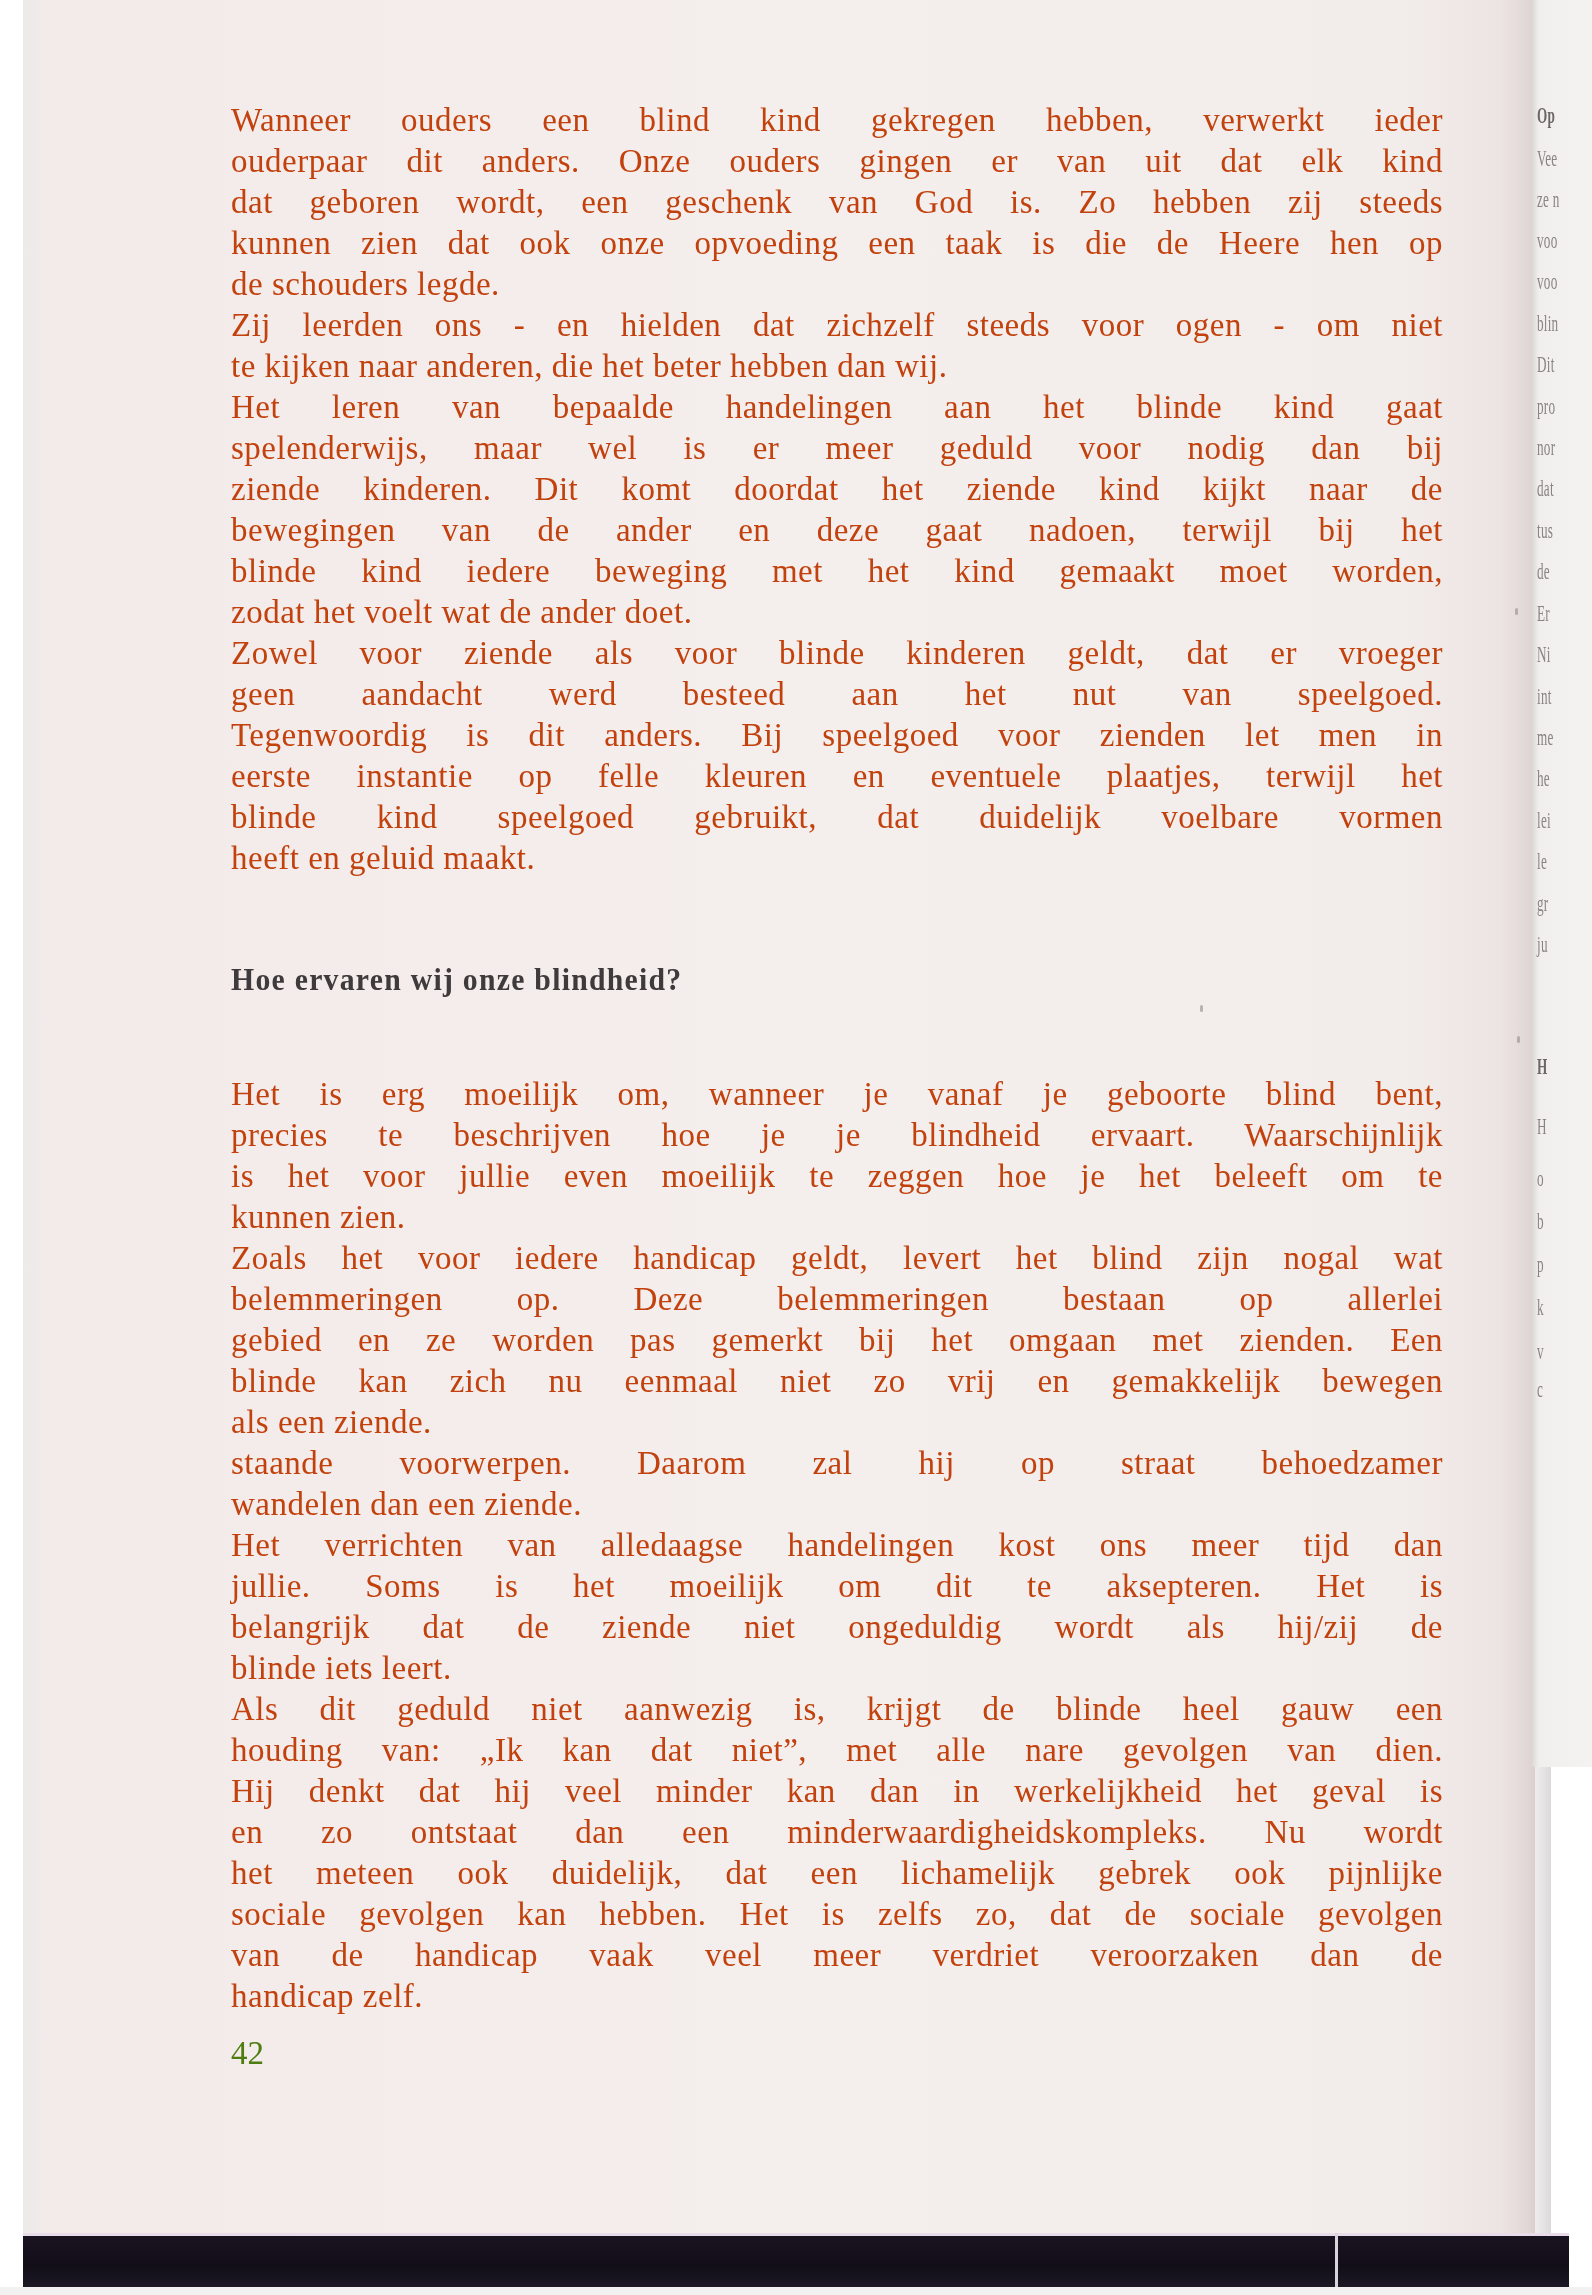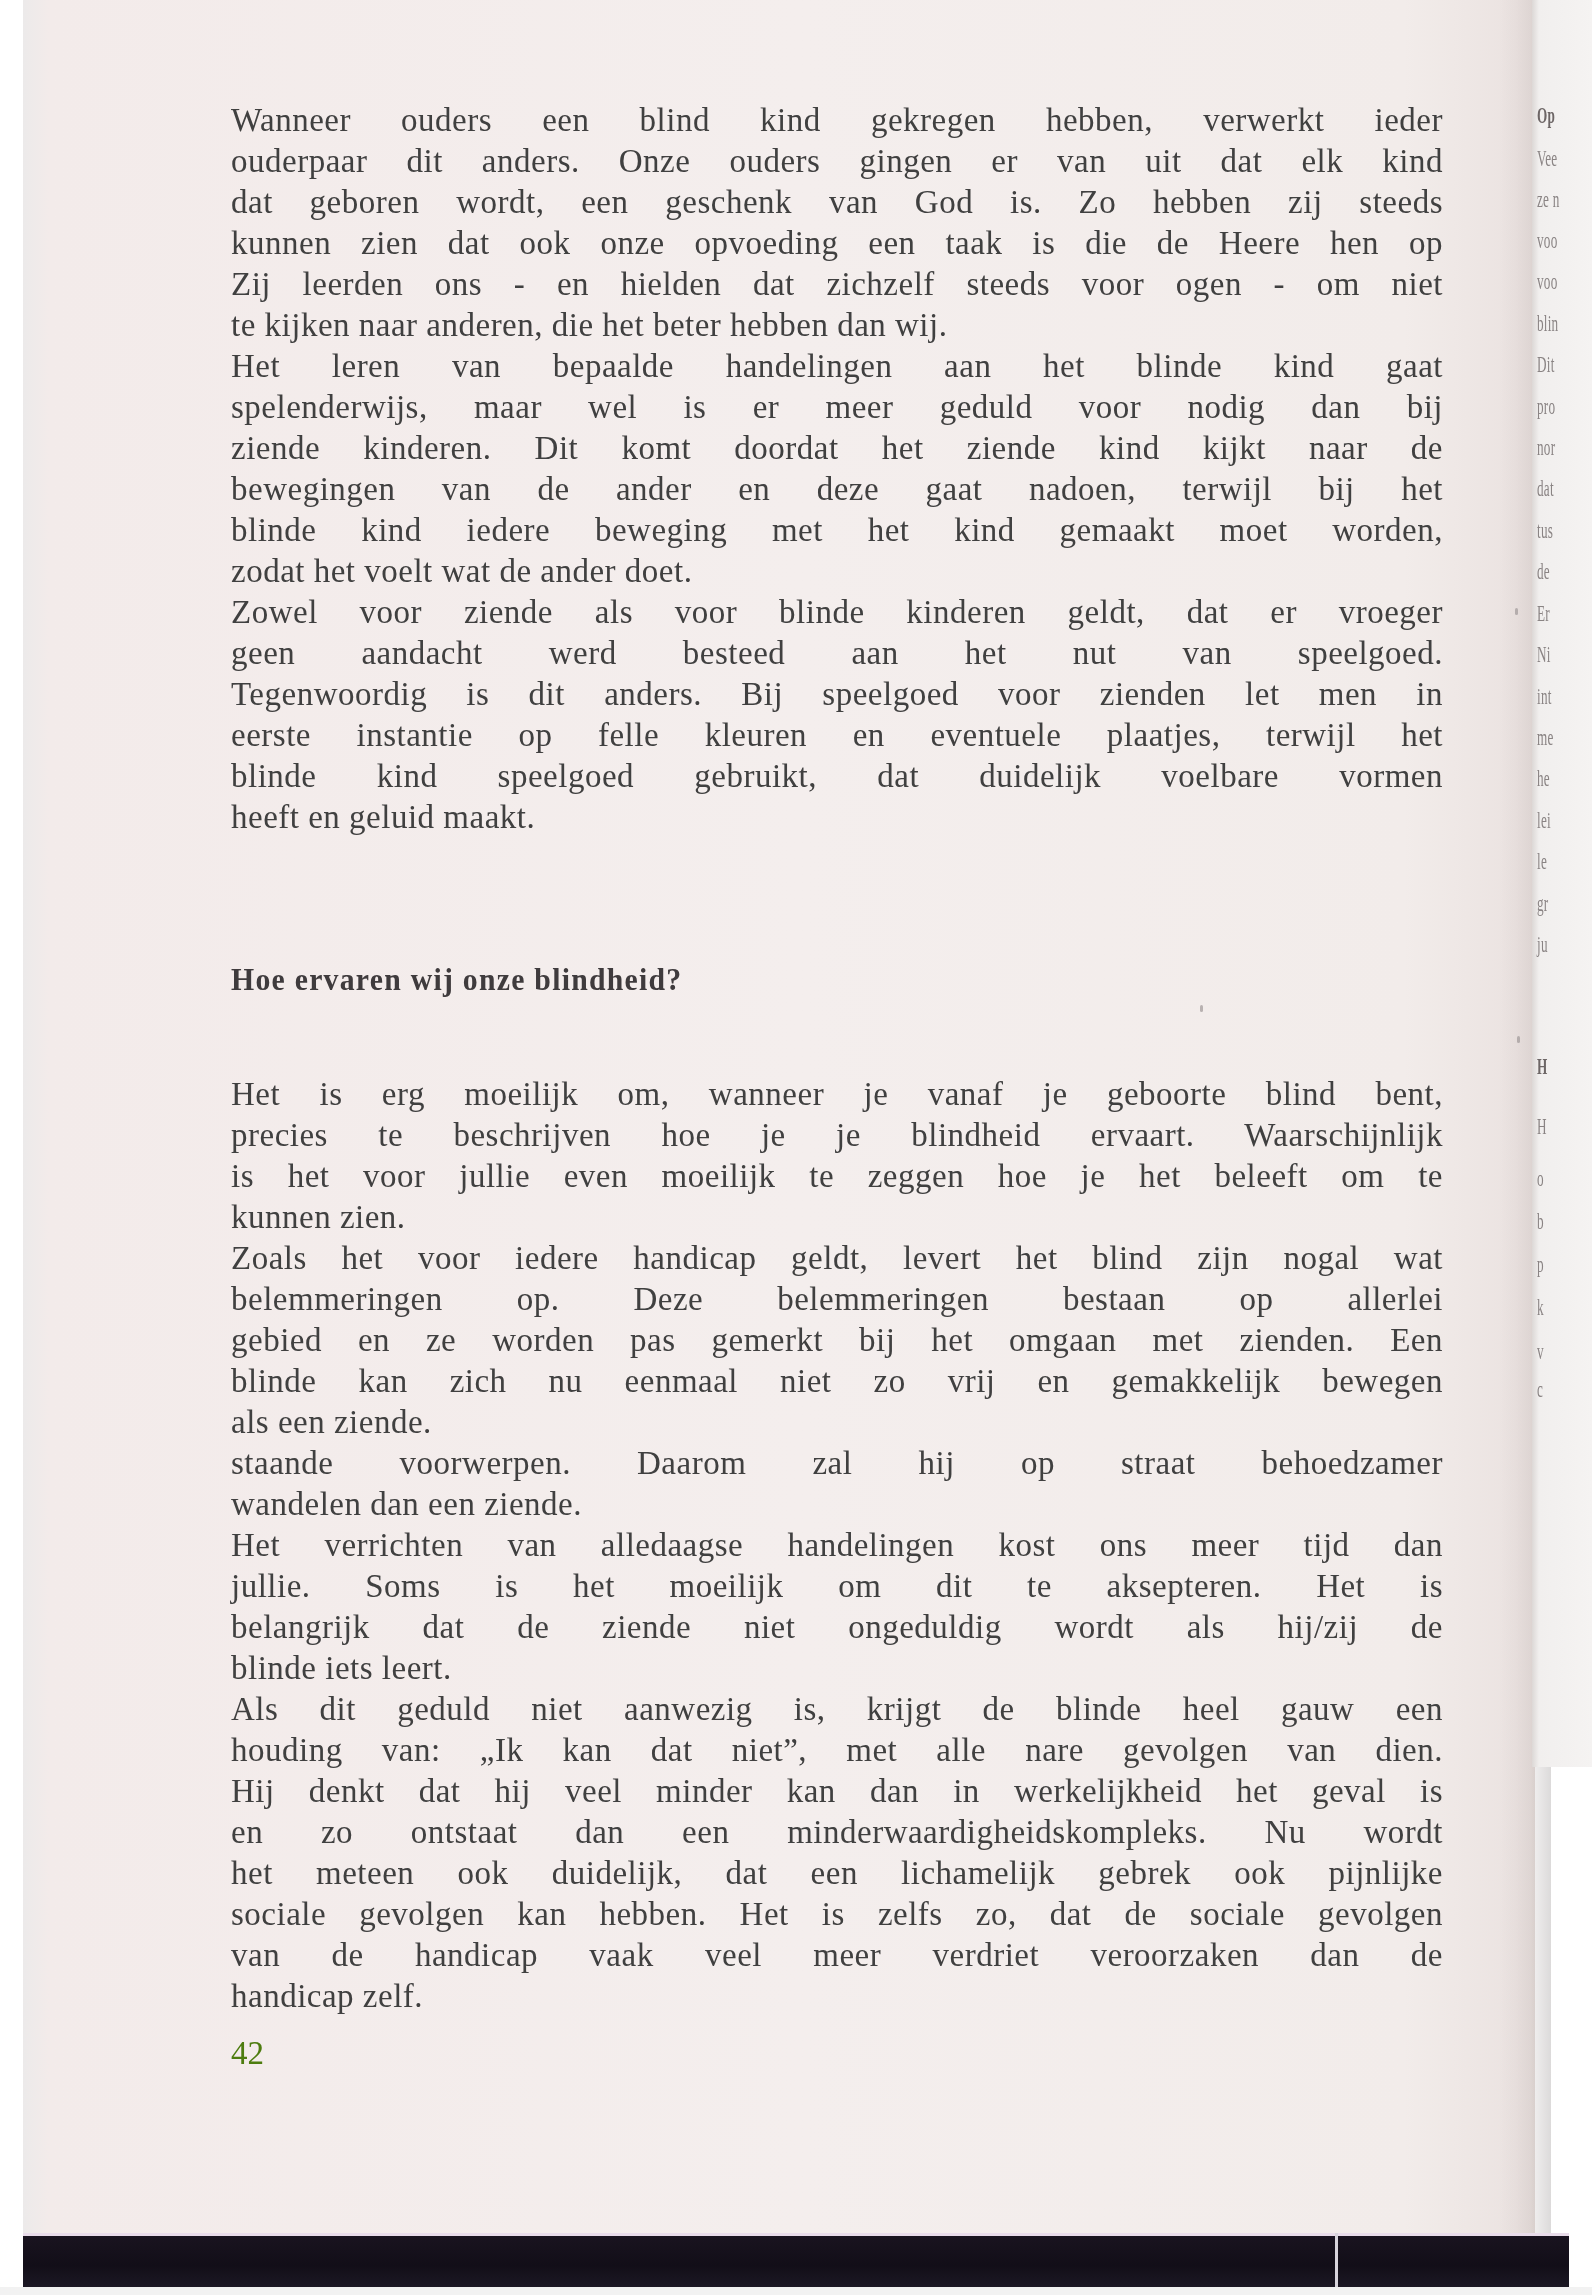--- a/index.html
+++ b/index.html
@@ -86,21 +86,21 @@
       background: #f2f2f2;
     }
     .text-block {
       position: absolute;
       left: 231px;
       top: 100px;
       width: 1212px;
       font-family: "Liberation Serif", serif;
       font-size: 33px;
       line-height: 41px;
-      color: #404040;
+      color: #c2410c;
       letter-spacing: 0.5px;
     }
     .text-block .line {
       display: block;
       text-align: justify;
       text-align-last: justify;
       white-space: nowrap;
       height: 41px;
     }
     .text-block .line.last {
@@ -176,20 +176,21 @@
       <div class="frag" style="top: 1294px;">k</div>
       <div class="frag" style="top: 1338px;">v</div>
       <div class="frag" style="top: 1376px;">c</div>
     </div>
 
   <div class="text-block" id="section1">
       <span class="line">Wanneer ouders een blind kind gekregen hebben, verwerkt ieder</span>
       <span class="line">ouderpaar dit anders. Onze ouders gingen er van uit dat elk kind</span>
       <span class="line">dat geboren wordt, een geschenk van God is. Zo hebben zij steeds</span>
       <span class="line">kunnen zien dat ook onze opvoeding een taak is die de Heere hen op</span>
+      <span class="line last">de schouders legde.</span>
       <span class="line">Zij leerden ons - en hielden dat zichzelf steeds voor ogen - om niet</span>
       <span class="line last">te kijken naar anderen, die het beter hebben dan wij.</span>
       <span class="line">Het leren van bepaalde handelingen aan het blinde kind gaat</span>
       <span class="line">spelenderwijs, maar wel is er meer geduld voor nodig dan bij</span>
       <span class="line">ziende kinderen. Dit komt doordat het ziende kind kijkt naar de</span>
       <span class="line">bewegingen van de ander en deze gaat nadoen, terwijl bij het</span>
       <span class="line">blinde kind iedere beweging met het kind gemaakt moet worden,</span>
       <span class="line last">zodat het voelt wat de ander doet.</span>
       <span class="line">Zowel voor ziende als voor blinde kinderen geldt, dat er vroeger</span>
       <span class="line">geen aandacht werd besteed aan het nut van speelgoed.</span>

